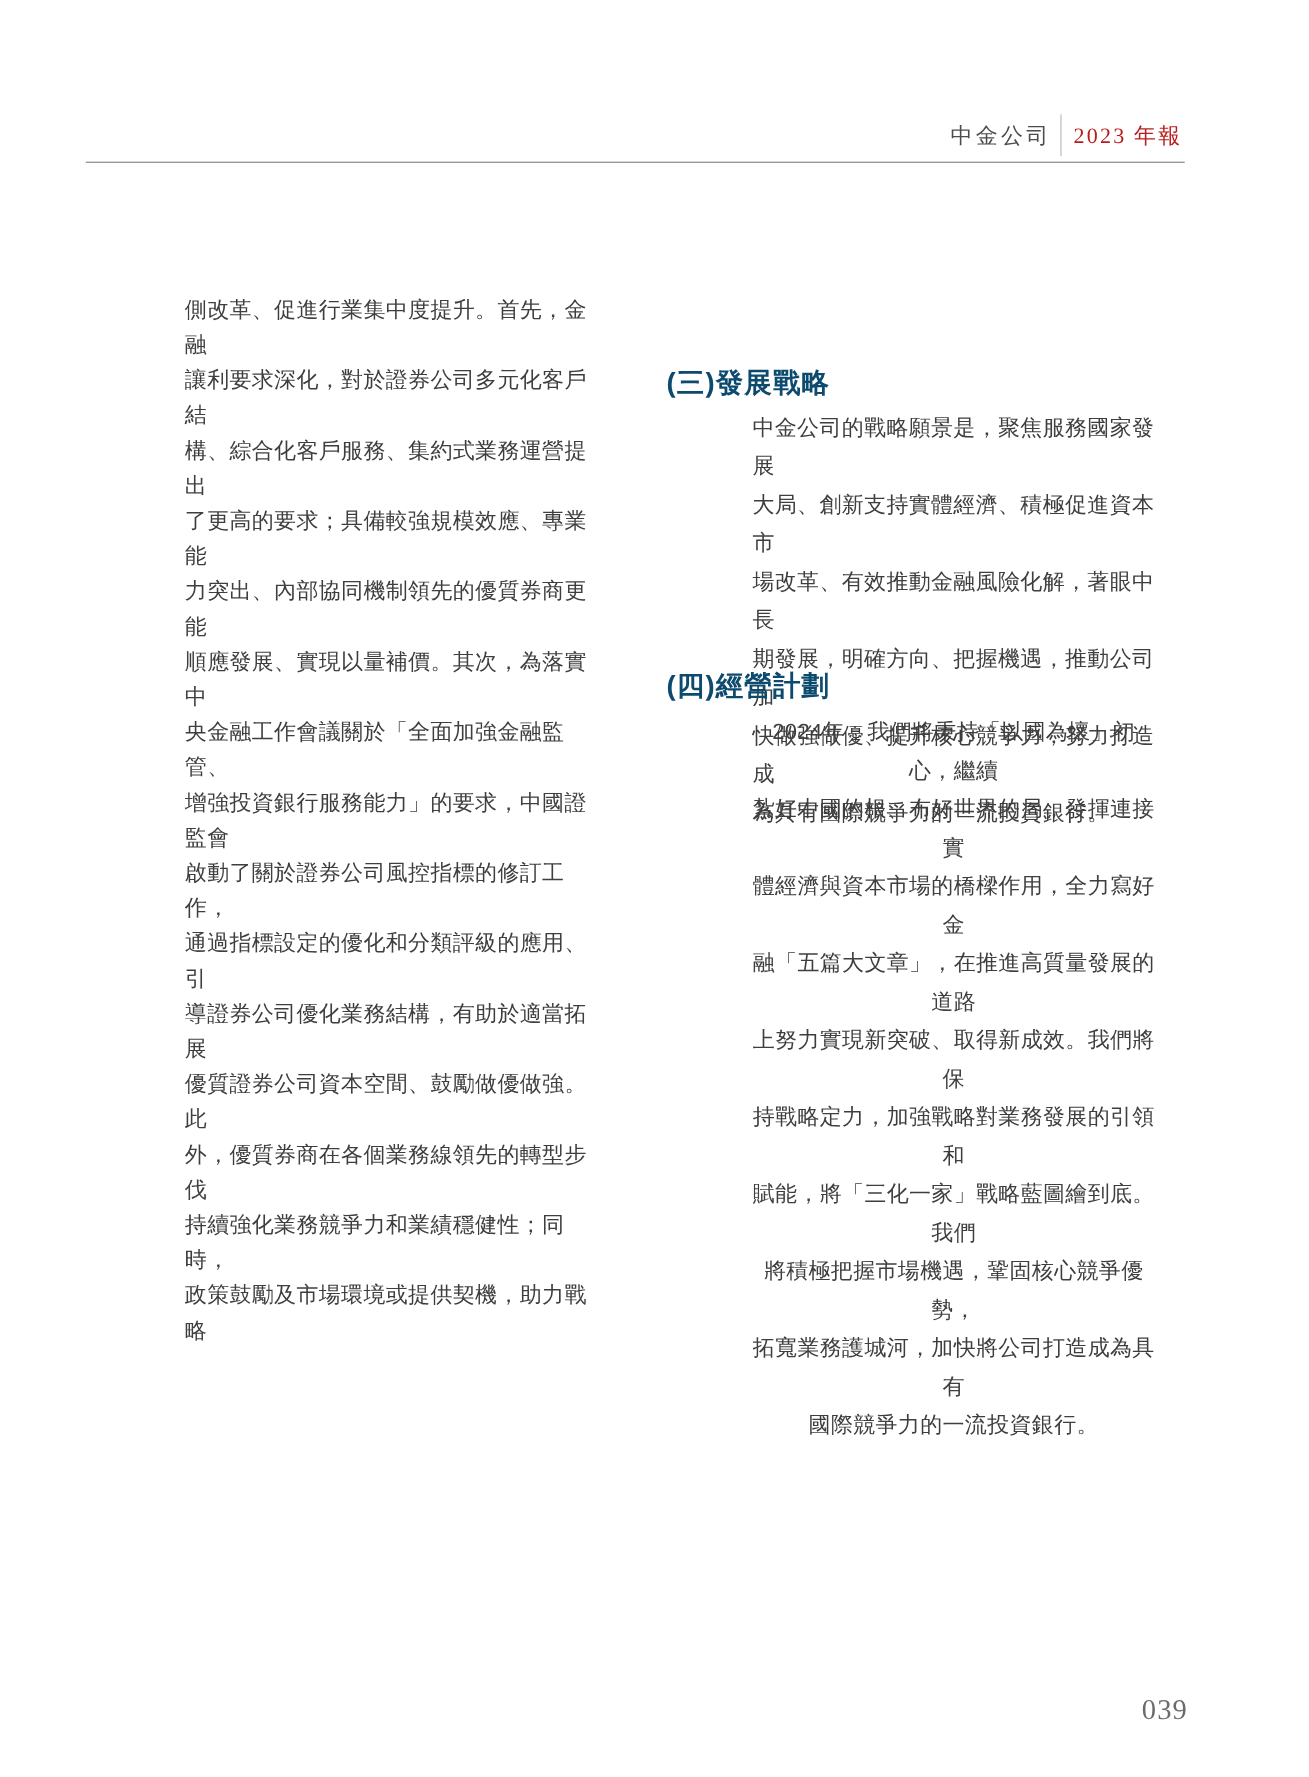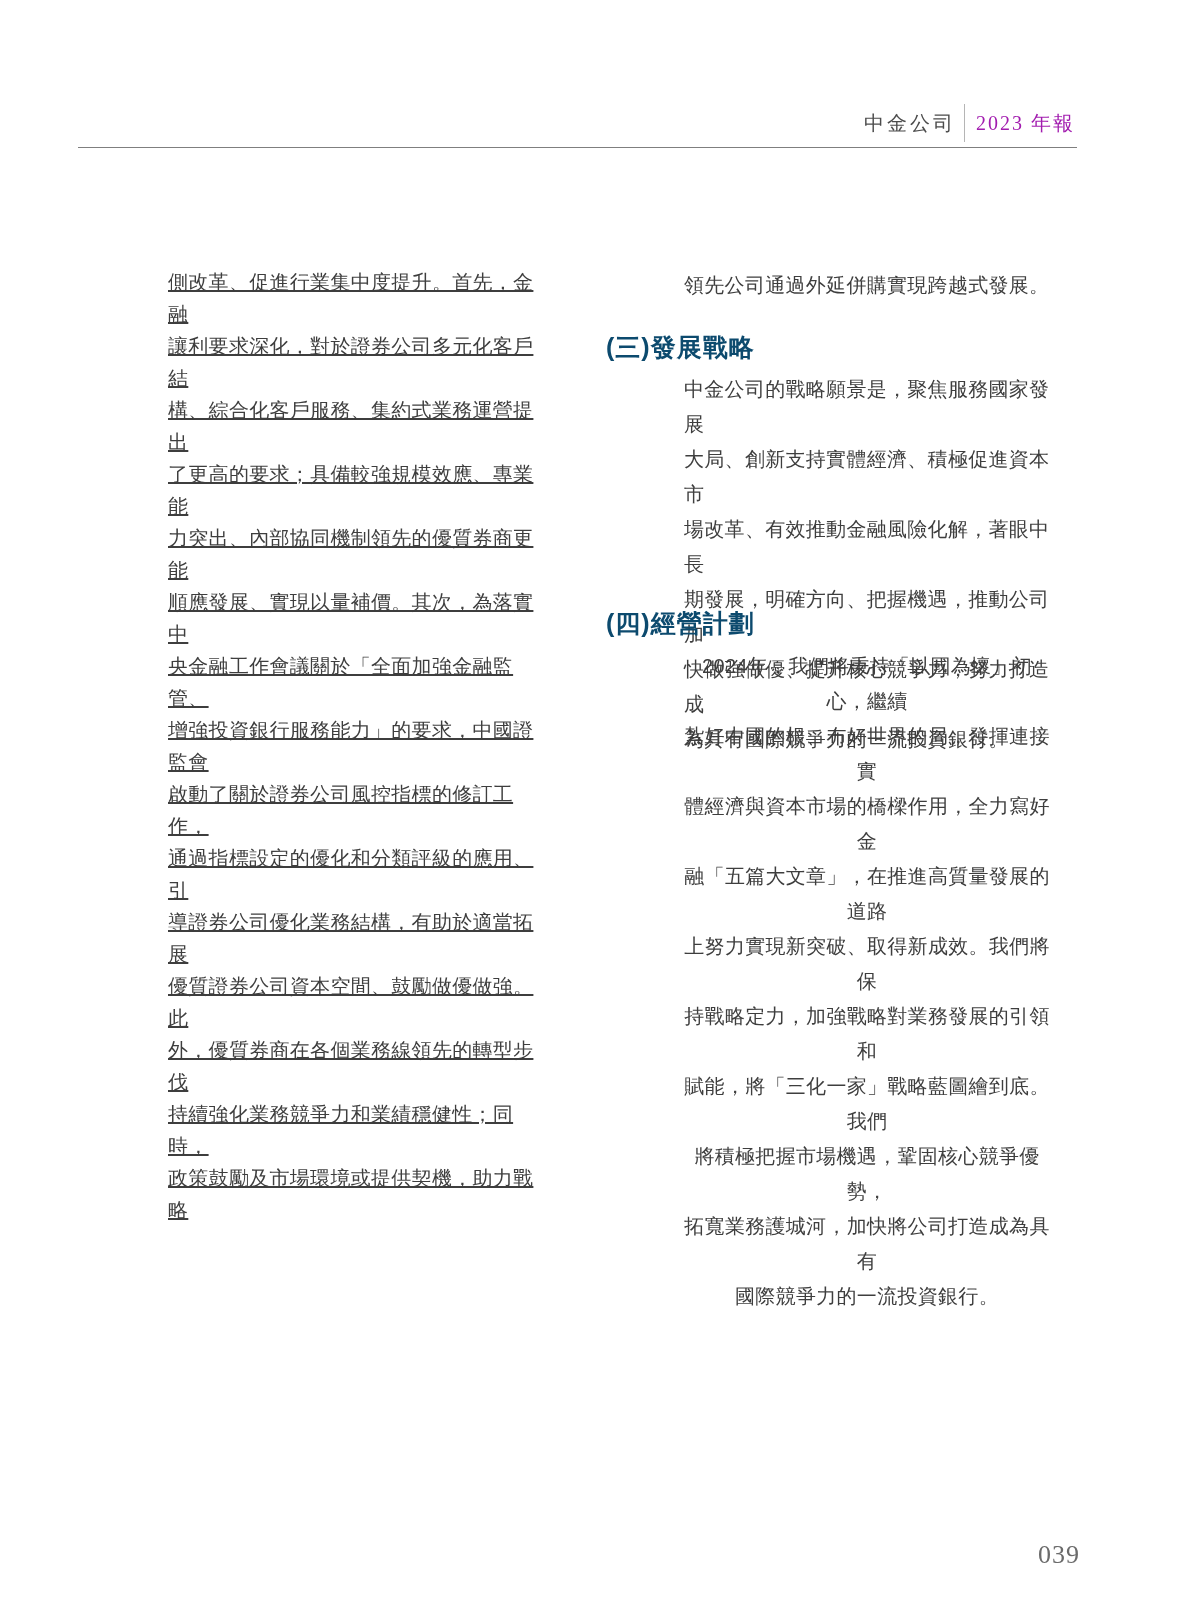--- a/index.html
+++ b/index.html
@@ -26,21 +26,21 @@
     color:#4c4c4c;
     letter-spacing:3px;
   }
   .vdiv{
     width:1px;
     height:38px;
     background:#b5b5b5;
     margin:0 11px 0 8px;
   }
   .year{
-    color:#a21caf;
+    color:#b91c1c;
     letter-spacing:2px;
   }
   .header-rule{
     position:absolute;
     top:147px;
     left:78px;
     width:999px;
     height:1px;
     background:#7f7f7f;
   }
@@ -50,21 +50,20 @@
     white-space:pre-line;
     color:#3e3e3e;
     font-size:20px;
     letter-spacing:0.3px;
   }
   .col-left-para{
     left:168px;
     top:266px;
     width:382px;
     line-height:32px;
-    text-decoration:underline;
   }
   .cont-para{
     left:684px;
     top:269px;
     width:366px;
     line-height:33px;
   }
   .sec-heading{
     position:absolute;
     left:606px;
@@ -122,21 +121,20 @@
 央金融工作會議關於「全面加強金融監管、
 增強投資銀行服務能力」的要求，中國證監會
 啟動了關於證券公司風控指標的修訂工作，
 通過指標設定的優化和分類評級的應用、引
 導證券公司優化業務結構，有助於適當拓展
 優質證券公司資本空間、鼓勵做優做強。此
 外，優質券商在各個業務線領先的轉型步伐
 持續強化業務競爭力和業績穩健性；同時，
 政策鼓勵及市場環境或提供契機，助力戰略</div>
 
-  <div class="para cont-para">領先公司通過外延併購實現跨越式發展。</div>
 
   <h2 class="sec-heading h-sec3">(三)發展戰略</h2>
 
   <div class="para p-sec3">中金公司的戰略願景是，聚焦服務國家發展
 大局、創新支持實體經濟、積極促進資本市
 場改革、有效推動金融風險化解，著眼中長
 期發展，明確方向、把握機遇，推動公司加
 快做強做優、提升核心競爭力，努力打造成
 為具有國際競爭力的一流投資銀行。</div>
 

